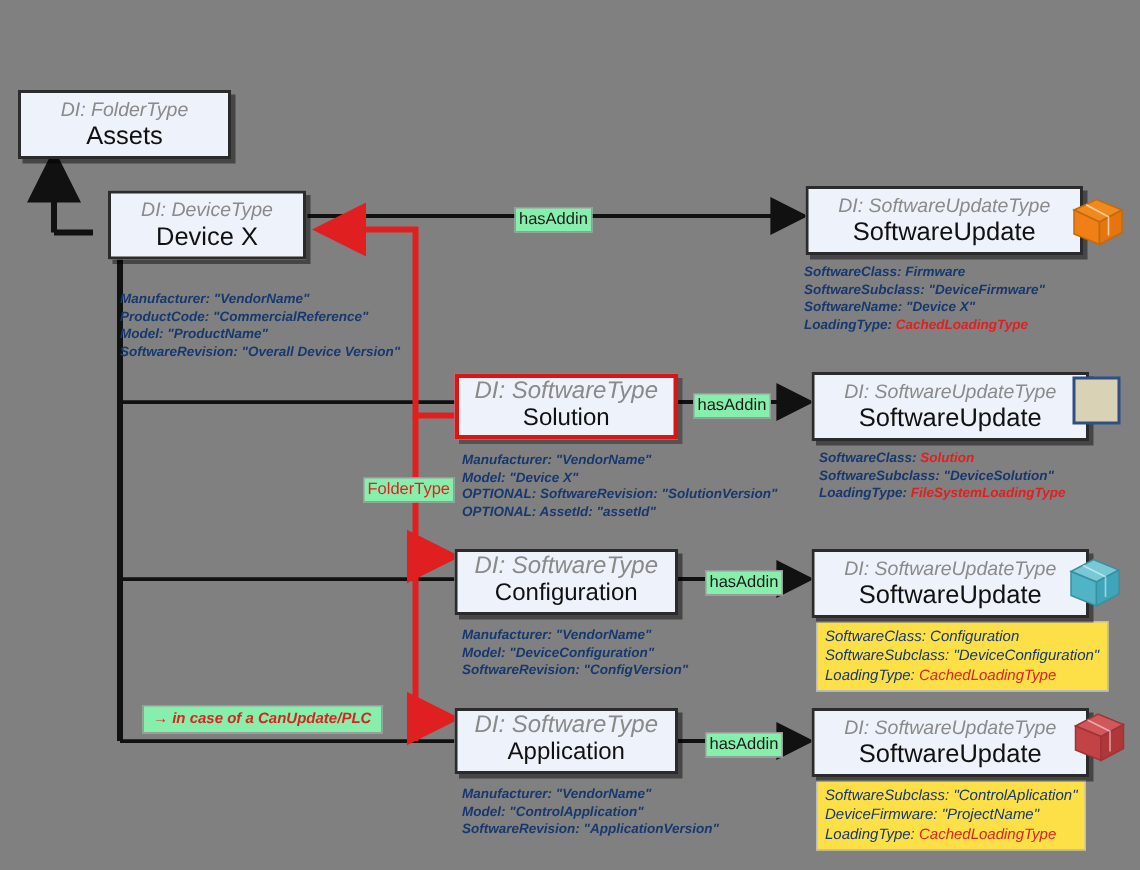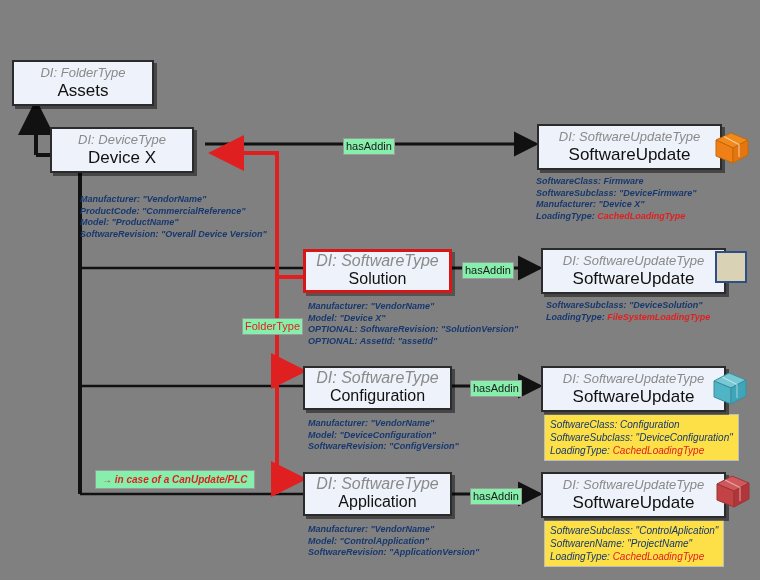--- a/index.html
+++ b/index.html
@@ -146,21 +146,21 @@
 
       <path d="M 277 479 L 303 479" stroke="#e02020" stroke-width="4" fill="none" marker-end="url(#ahRed)"></path>
     </g>
   </svg>
 
   <div class="node" style="left:12px;top:60px;width:142px;height:46px;">
     <div class="stereo">DI: FolderType</div>
     <div class="nname">Assets</div>
   </div>
 
-  <div class="node" style="left:50px;top:127px;width:144px;height:46px;">
+  <div class="node" style="left:72px;top:127px;width:132px;height:46px;">
     <div class="stereo">DI: DeviceType</div>
     <div class="nname">Device X</div>
   </div>
 
   <div class="node red small" style="left:303px;top:249px;width:149px;height:44px;">
     <div class="stereo">DI: SoftwareType</div>
     <div class="nname">Solution</div>
   </div>
 
   <div class="node small" style="left:303px;top:366px;width:149px;height:44px;">
@@ -252,31 +252,32 @@
     </div>
   <div class="attrs" style="left:308px;top:524px;">
       <div>Manufacturer: "VendorName"</div>
       <div>Model: "ControlApplication"</div>
       <div>SoftwareRevision: "ApplicationVersion"</div>
     </div>
 
   <div class="attrs" style="left:536px;top:176px;">
       <div><span class="k">SoftwareClass: </span><span class="v">Firmware</span></div>
       <div><span class="k">SoftwareSubclass: </span><span class="v">"DeviceFirmware"</span></div>
-      <div><span class="k">Manufacturer: </span><span class="v">"Device X"</span></div>
+      <div><span class="k">SoftwareName: </span><span class="v">"Device X"</span></div>
       <div><span class="k">LoadingType: </span><span class="red">CachedLoadingType</span></div>
     </div>
   <div class="attrs" style="left:546px;top:300px;">
+      <div><span class="k">SoftwareClass: </span><span class="red">Solution</span></div>
       <div><span class="k">SoftwareSubclass: </span><span class="v">"DeviceSolution"</span></div>
       <div><span class="k">LoadingType: </span><span class="red">FileSystemLoadingType</span></div>
     </div>
   <div class="attrs boxed" style="left:544px;top:414px;">
       <div><span class="k">SoftwareClass: </span><span class="v">Configuration</span></div>
       <div><span class="k">SoftwareSubclass: </span><span class="v">"DeviceConfiguration"</span></div>
       <div><span class="k">LoadingType: </span><span class="red">CachedLoadingType</span></div>
     </div>
   <div class="attrs boxed" style="left:544px;top:520px;">
       <div><span class="k">SoftwareSubclass: </span><span class="v">"ControlAplication"</span></div>
-      <div><span class="k">SoftwarenName: </span><span class="v">"ProjectName"</span></div>
+      <div><span class="k">DeviceFirmware: </span><span class="v">"ProjectName"</span></div>
       <div><span class="k">LoadingType: </span><span class="red">CachedLoadingType</span></div>
     </div>
 
 </div>
 
 </body></html>

